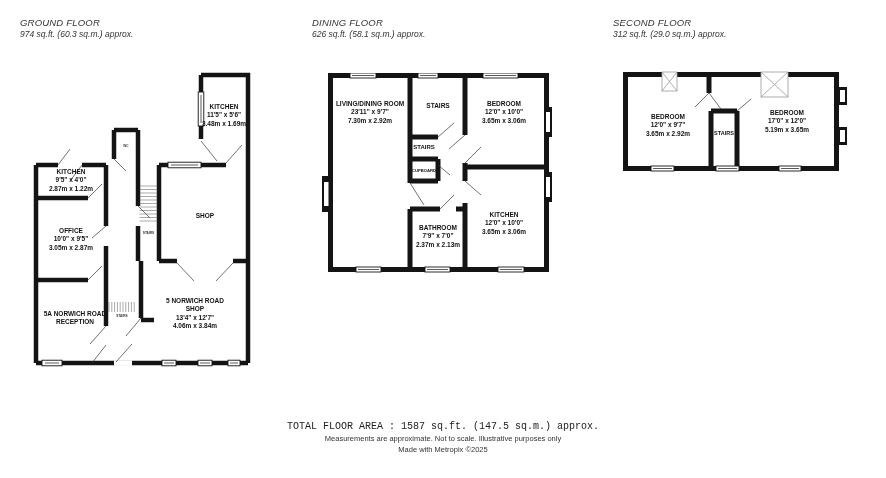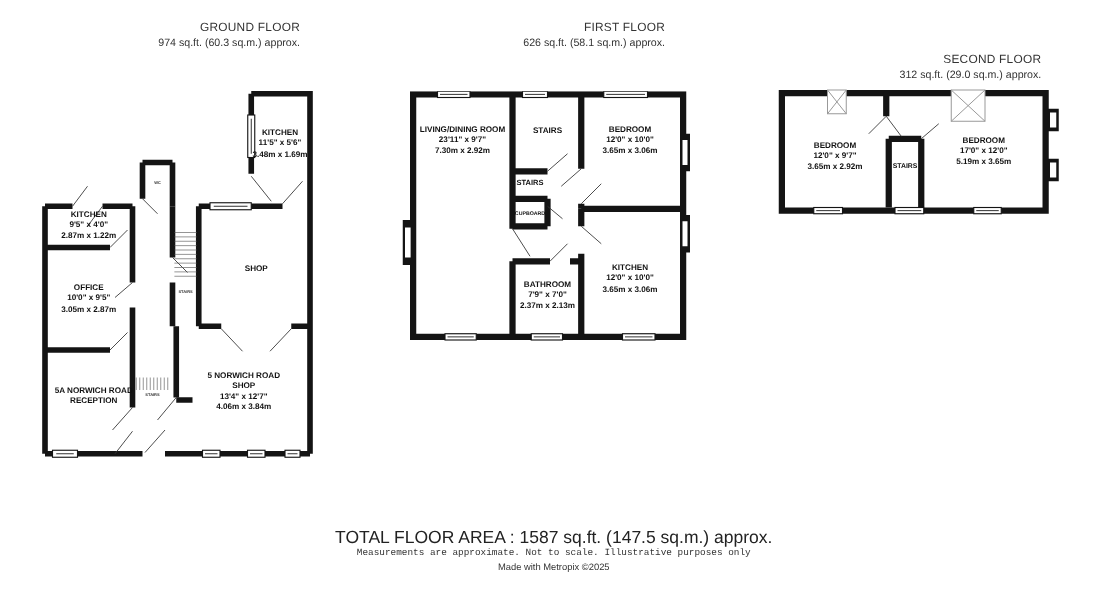--- a/index.html
+++ b/index.html
@@ -1,53 +1,53 @@
 <!DOCTYPE html>
 <html><head>
 <meta charset="utf-8">
 <style>
   html,body{margin:0;padding:0;}
   body{
     width:886px;height:478px;position:relative;background:#ffffff;
     font-family:"Liberation Sans","DejaVu Sans",sans-serif;color:#222;
     overflow:hidden;
   }
-  .floor-header{position:absolute;width:220px;text-align:right;}
+  .floor-header{position:absolute;width:220px;text-align:left;font-style:italic;}
   .floor-title{font-size:9.5px;color:#333;letter-spacing:.2px;}
   .floor-area{font-size:8.5px;color:#333;margin-top:1px;}
   .plan{position:absolute;}
   .plan svg{position:absolute;left:0;top:0;}
   .room-label{
     position:absolute;transform:translate(-50%,-50%);
     text-align:center;font-size:6.5px;font-weight:bold;color:#111;
     line-height:1.3;white-space:nowrap;
   }
   .room-label span{display:block;}
   .tiny-label{
     position:absolute;transform:translate(-50%,-50%);
     font-size:3.2px;font-weight:bold;color:#333;white-space:nowrap;
     text-align:center;line-height:1.2;
   }
   .footer{position:absolute;left:0;right:0;top:421px;text-align:center;}
-  .footer-total{font-size:14px;color:#222;}
-  .footer-note{font-size:7.5px;color:#333;margin-top:2px;font-family:Liberation Mono, monospace;}
+  .footer-total{font-size:10px;color:#222;font-family:Liberation Mono, monospace;}
+  .footer-note{font-size:7.5px;color:#333;margin-top:2px;}
   .footer-made{font-size:7.5px;color:#333;margin-top:2px;}
 </style>
 </head>
 <body>
 
 <div class="floor-header" style="left:20px;top:17px;">
   <div class="floor-title">GROUND FLOOR</div>
   <div class="floor-area">974 sq.ft. (60.3 sq.m.) approx.</div>
 </div>
 <div class="floor-header" style="left:312px;top:17px;">
-  <div class="floor-title">FIRST FLOOR</div>
+  <div class="floor-title">DINING FLOOR</div>
   <div class="floor-area">626 sq.ft. (58.1 sq.m.) approx.</div>
 </div>
-<div class="floor-header" style="left:613px;top:17px;margin-top:25px;">
+<div class="floor-header" style="left:613px;top:17px;">
   <div class="floor-title">SECOND FLOOR</div>
   <div class="floor-area">312 sq.ft. (29.0 sq.m.) approx.</div>
 </div>
 
 <div class="plan" style="left:30px;top:66px;width:240px;height:310px;">
   <svg viewBox="0 0 240 310" width="240" height="310">
 
     <g stroke="#141414" stroke-width="4.5" fill="none">
       <path d="M171,9 H218 V297"></path>
       <path d="M171,9 V73"></path>

